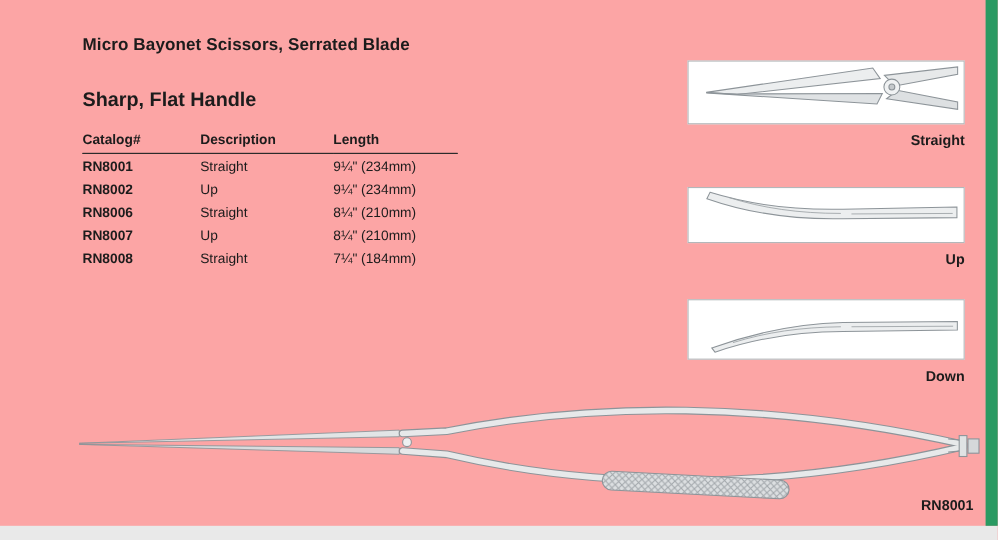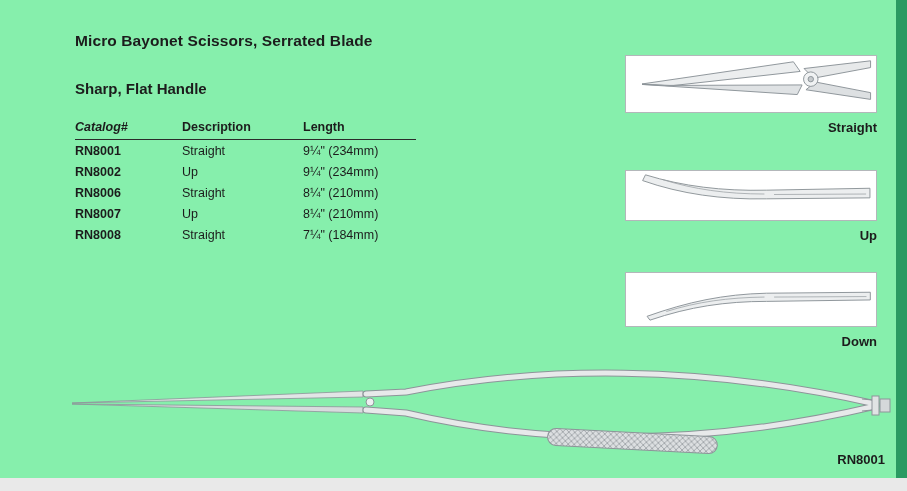--- a/index.html
+++ b/index.html
@@ -7,47 +7,47 @@
     width:907px;height:491px;
     background:#e9e9e9;
     font-family:"Liberation Sans", sans-serif;
     color:#1c1c1c;
     position:relative;
     overflow:hidden;
   }
   .page{
     position:absolute;left:0;top:0;
     width:907px;height:478px;
-    background:#86efac;
+    background:#fca5a5;
   }
   .accent-stripe{
     position:absolute;right:0;top:0;
     width:11px;height:478px;
     background:#2a9a62;
   }
   .title{
     position:absolute;left:75px;top:32px;margin:0;
     font-size:15.5px;font-weight:700;letter-spacing:.1px;
   }
   .subtitle{
     position:absolute;left:75px;top:80px;margin:0;
-    font-size:15px;font-weight:700;
+    font-size:18px;font-weight:700;
   }
   .catalog-table{
     position:absolute;left:75px;top:118px;
     border-collapse:collapse;
     font-size:12.5px;
     width:341px;
   }
   .catalog-table th{
     text-align:left;font-weight:700;
     padding:2px 0 5px 0;
     border-bottom:1.6px solid #2b2b2b;
   }
-  .catalog-table th.c1{width:107px;font-style:italic;}
+  .catalog-table th.c1{width:107px;}
   .catalog-table th.c2{width:121px;margin-top:48px;}
   .catalog-table td{
     padding:3.6px 0 3.6px 0;
     vertical-align:top;
   }
   .catalog-table td.cat{font-weight:700;}
   .thumb{position:absolute;left:625px;width:252px;margin:0;}
   .thumb-box{
     border:1px solid #b3b7ba;background:#fff;
     overflow:hidden;

